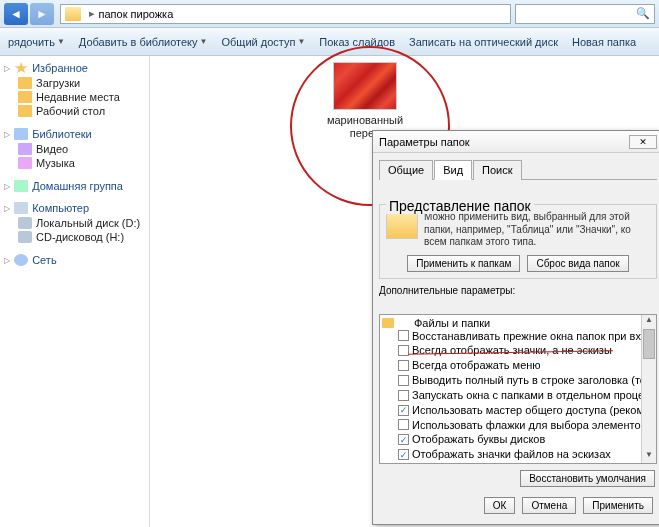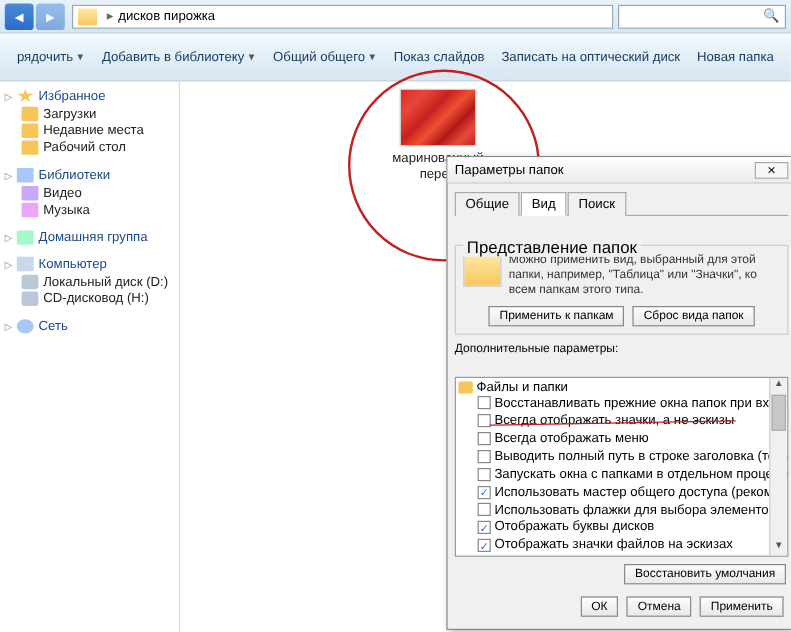--- a/index.html
+++ b/index.html
@@ -6,21 +6,21 @@
 body { background: #e8f0f8; overflow: hidden; width: 659px; height: 527px; position: relative; }
 
 .titlebar { height: 28px; background: linear-gradient(#e8f2fb, #d6e6f5); display: flex; align-items: center; padding: 0 4px; border-bottom: 1px solid #b8c8d8; }
 .nav-btn { width: 24px; height: 22px; background: linear-gradient(#4a8cd8,#2a6cc8); border-radius: 3px; margin-right: 2px; display: flex; align-items: center; justify-content: center; color: #fff; font-size: 12px; }
 .nav-btn.fwd { opacity: 0.5; }
 .addr { flex: 1; background: #fff; border: 1px solid #9aa; height: 20px; display: flex; align-items: center; padding: 0 4px; margin: 0 4px; }
 .addr .folder-ico { width: 16px; height: 14px; background: linear-gradient(#ffe9a8,#f7c65a); border-radius: 1px; margin-right: 4px; }
 .addr .sep { margin: 0 4px; color: #666; }
 .search { width: 140px; background: #fff; border: 1px solid #9aa; height: 20px; display: flex; align-items: center; padding: 0 4px; color: #888; }
 
-.toolbar { height: 40px; background: linear-gradient(#f5fafd,#e2eef8,#d8e6f2); display: flex; align-items: center; padding: 0 8px; gap: 14px; border-bottom: 1px solid #b8c8d8; color: #1a3a5a; justify-content: center; }
+.toolbar { height: 28px; background: linear-gradient(#f5fafd,#e2eef8,#d8e6f2); display: flex; align-items: center; padding: 0 8px; gap: 14px; border-bottom: 1px solid #b8c8d8; color: #1a3a5a; }
 .toolbar .tbtn { display: flex; align-items: center; gap: 2px; cursor: default; }
 .toolbar .tbtn .dd { font-size: 8px; color: #555; }
 
 .main { display: flex; height: calc(100% - 56px); }
 .sidebar { width: 150px; background: #fff; border-right: 1px solid #ddd; padding: 6px 4px; overflow: hidden; }
 .sb-group { margin-bottom: 10px; }
 .sb-head { display: flex; align-items: center; gap: 4px; color: #1a4a8a; margin-bottom: 2px; }
 .sb-head .tri { font-size: 8px; color: #888; }
 .sb-item { display: flex; align-items: center; gap: 4px; padding: 1px 0 1px 14px; color: #222; }
 .sb-ico { width: 14px; height: 12px; background: #f7c65a; border-radius: 1px; }
@@ -50,55 +50,55 @@
 .group-row { display: flex; gap: 6px; align-items: flex-start; }
 .folder-prev { width: 32px; height: 28px; background: linear-gradient(#ffe9a8,#f7c65a); border: 1px solid #ccc; flex-shrink: 0; }
 .group .desc { font-size: 10px; color: #333; line-height: 1.25; margin-bottom: 6px; }
 .btn-row { text-align: center; }
 .btn { display: inline-block; padding: 2px 8px; border: 1px solid #888; background: linear-gradient(#fdfdfd,#e8e8e8); font-size: 10px; margin: 0 2px; }
 .adv-label { font-size: 10px; margin-bottom: 18px; }
 .tree { border: 1px solid #999; background: #fff; height: 150px; overflow: hidden; padding: 2px; position: relative; }
 .tree-scroll { position: absolute; right: 0; top: 0; bottom: 0; width: 15px; background: #f0f0f0; border-left: 1px solid #ccc; }
 .tree-scroll .thumb-s { position: absolute; left: 1px; right: 1px; top: 14px; height: 30px; background: #c8c8c8; border: 1px solid #aaa; }
 .tree-scroll .arr { position: absolute; left: 0; right: 0; height: 13px; text-align: center; font-size: 8px; color: #555; }
-.tree-root { display: flex; align-items: center; gap: 3px; font-size: 10px; }
+.tree-root { display: flex; align-items: center; gap: 20px; font-size: 10px; }
 .tree-row { display: flex; align-items: center; gap: 3px; font-size: 10px; padding-left: 16px; line-height: 1.35; white-space: nowrap; }
 .chk { width: 11px; height: 11px; border: 1px solid #888; background: #fff; flex-shrink: 0; display: flex; align-items: center; justify-content: center; font-size: 9px; color: #2a6cc8; }
 .tree .underline { position: absolute; left: 28px; width: 205px; height: 0; border-top: 1.5px solid #c02020; top: 37px; transform: rotate(-1deg); pointer-events: none; }
 .fld-ico { width: 12px; height: 10px; background: #f7c65a; border-radius: 1px; flex-shrink: 0; }
 .restore-row { text-align: right; margin: 6px 0; }
 .dlg-footer { text-align: right; padding: 4px 2px; }
 </style>
 </head>
 <body>
 
 <div class="titlebar">
   <div class="nav-btn">◄</div>
   <div class="nav-btn fwd">►</div>
   <div class="addr">
     <span class="folder-ico"></span>
     <span class="sep">▸</span>
-    <span>дисков пирожка</span>
+    <span>папок пирожка</span>
   </div>
   <div class="search">
     <span style="margin-left:auto">🔍</span>
   </div>
 </div>
 
 <div class="toolbar">
   <span class="tbtn">
       <span>рядочить</span>
       <span class="dd">▼</span>
     </span>
   <span class="tbtn">
       <span>Добавить в библиотеку</span>
       <span class="dd">▼</span>
     </span>
   <span class="tbtn">
-      <span>Общий общего</span>
+      <span>Общий доступ</span>
       <span class="dd">▼</span>
     </span>
   <span class="tbtn">Показ слайдов</span>
   <span class="tbtn">Записать на оптический диск</span>
   <span class="tbtn">Новая папка</span>
 </div>
 
 <div class="main">
   <div class="sidebar">
     <div class="sb-group">

